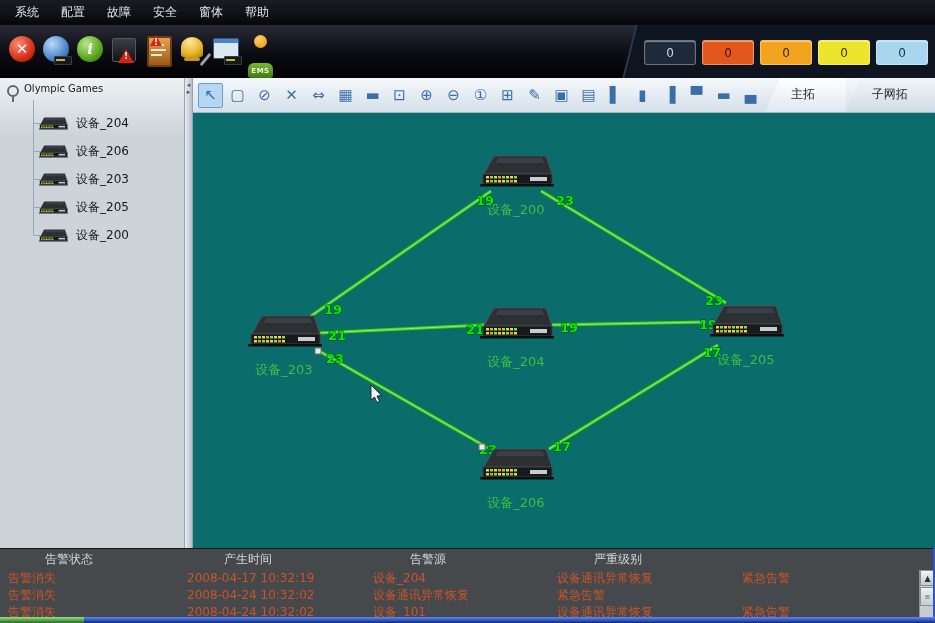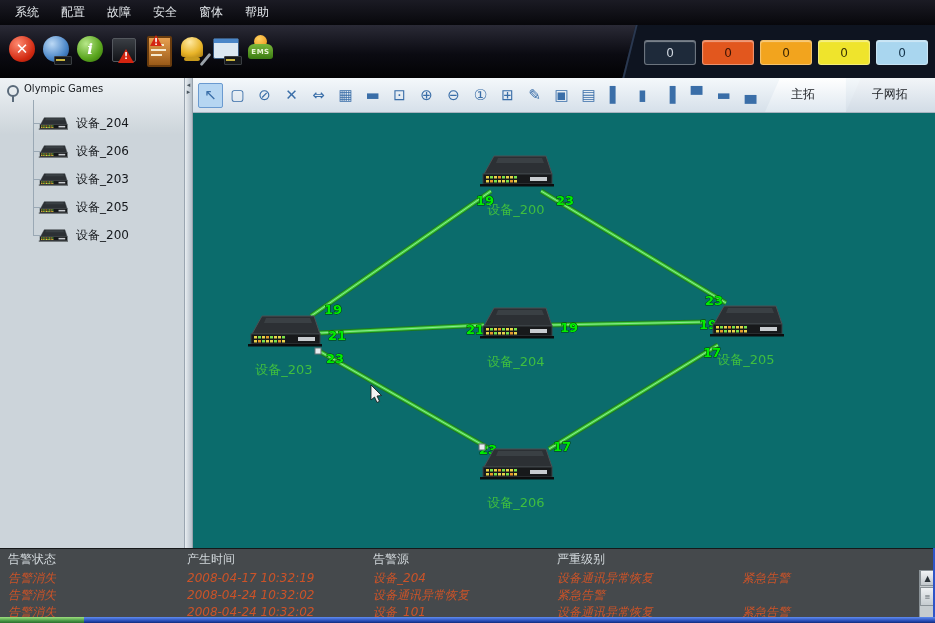--- a/index.html
+++ b/index.html
@@ -30,21 +30,21 @@
   .clipboard{position:absolute;left:5px;top:5px;width:21px;height:27px;background:linear-gradient(#e8a050,#9a5a18);border:2px solid #6a3c0e;border-radius:2px;}
   .clipboard i{position:absolute;left:2px;display:block;height:2px;background:#f5ead0;}
   .bell{position:absolute;left:5px;top:6px;width:22px;height:20px;background:radial-gradient(circle at 40% 25%,#ffe9a0,#e8b428 60%,#a87a10);
         border-radius:50% 50% 12% 12%;}
   .bell::after{content:"";position:absolute;left:3px;bottom:-4px;width:16px;height:4px;background:#c89a1c;border-radius:2px;}
   .wrench{position:absolute;right:2px;bottom:4px;width:3px;height:15px;background:#9aa2aa;transform:rotate(40deg);border-radius:2px;}
   .win{position:absolute;left:3px;top:7px;width:24px;height:19px;background:#dce8f2;border:1px solid #3a5a80;border-radius:2px;}
   .win::before{content:"";position:absolute;left:0;top:0;right:0;height:4px;background:#4a86c8;}
   .person-head{position:absolute;left:10px;top:4px;width:13px;height:13px;border-radius:50%;
                background:radial-gradient(circle at 38% 30%,#ffd060,#e89010);}
-  .person-body{position:absolute;left:4px;top:13px;width:25px;height:15px;border-radius:6px 6px 3px 3px;
+  .person-body{position:absolute;left:4px;top:32px;width:25px;height:15px;border-radius:6px 6px 3px 3px;
                background:linear-gradient(#7ab83a,#3a7a12);color:#eaf5d8;font-size:7px;font-weight:bold;
                display:flex;align-items:center;justify-content:center;letter-spacing:.5px;}
 
   
   .counter-panel{position:absolute;right:0;top:0;width:292px;height:53px;background:#0e1420;}
   .counter-panel::before{content:"";position:absolute;left:-14px;top:0;width:30px;height:53px;
       background:#0e1420;transform:skewX(-14deg);border-left:2px solid #2a3850;}
   .counters{position:absolute;right:7px;top:15px;display:flex;gap:6px;}
   .counter{width:50px;height:23px;border-radius:3px;font-size:12px;display:flex;align-items:center;justify-content:center;
            border:1px solid rgba(255,255,255,.35);box-shadow:inset 0 1px 1px rgba(255,255,255,.45);}
@@ -80,23 +80,23 @@
 
   .canvas{position:relative;flex:1;background:#0b6c6c;overflow:hidden;}
   .canvas svg{position:absolute;left:0;top:0;}
   .node-label{font-size:13px;fill:#3fbe3f;}
   .lnum{font-size:13px;font-weight:bold;fill:#00ee00;stroke:#003c00;stroke-width:.9;paint-order:stroke;}
 
   
   .alarm-panel{position:absolute;left:0;top:548px;width:935px;height:69px;background:#45494c;border-top:1px solid #16181a;}
   .agrid{display:grid;grid-template-columns:179px 186px 184px 185px 1fr;}
   .acell{padding-left:8px;white-space:nowrap;overflow:hidden;}
-  .alarm-header{height:21px;align-items:center;color:#d2d8dc;font-size:12px;}
+  .alarm-header{height:21px;align-items:center;color:#d2d8dc;font-size:12px;margin-left:37px;}
   .alarm-header .acell{line-height:21px;}
-  .alarm-row{height:17px;color:#cc5328;font-size:12px;font-style:italic;}
+  .alarm-row{height:17px;color:#cc5328;font-size:12px;}
   .alarm-row .acell{line-height:17px;}
   .vscroll{position:absolute;right:0;top:21px;width:15px;bottom:0;background:#c6cccf;border-left:1px solid #8a9297;}
   .vs-btn{height:14px;background:linear-gradient(#f2f4f6,#c2c8cc);border:1px solid #8a9297;
           display:flex;align-items:center;justify-content:center;font-size:8px;color:#2a3238;}
   .vs-thumb{height:17px;margin-top:1px;background:linear-gradient(#eef1f3,#c6ccd0);border:1px solid #8a9297;
             display:flex;align-items:center;justify-content:center;font-size:7px;color:#5a6268;letter-spacing:0;}
 
   
   .bottom-strip{position:absolute;left:0;bottom:0;width:935px;height:6px;display:flex;}
   .strip-green{width:84px;height:6px;background:linear-gradient(#9de07e,#3f8f3f 70%,#2e6e2e);}

